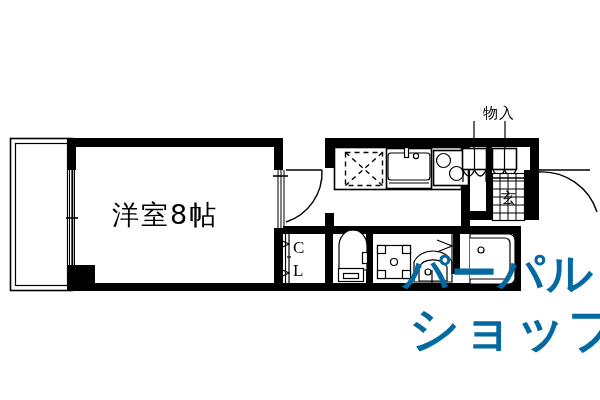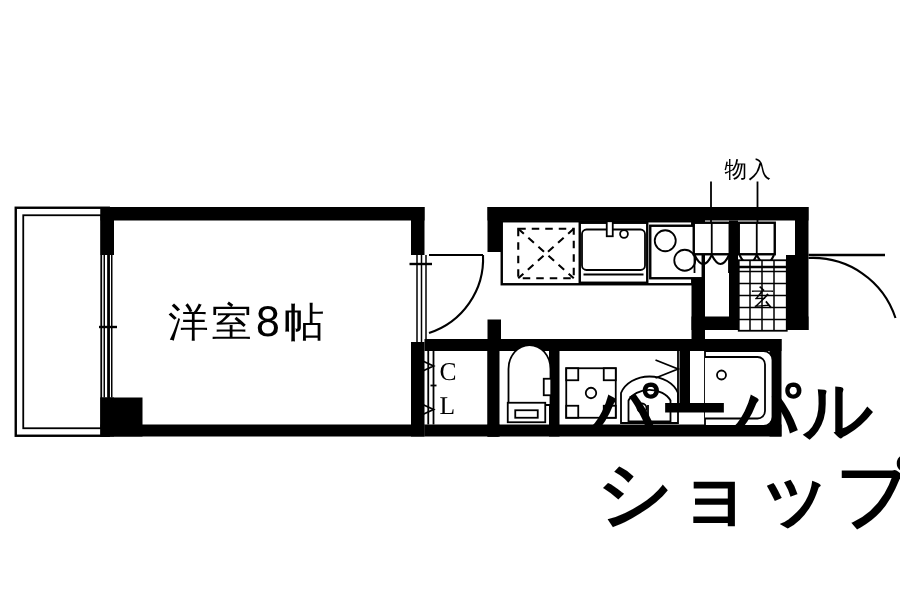--- a/index.html
+++ b/index.html
@@ -38,25 +38,26 @@
   .lbl {
     font-family: "DejaVu Sans", "Liberation Sans", sans-serif;
     fill: #000000;
   }
   .lbl-room { font-size: 27px; letter-spacing: 2px; }
   .lbl-small { font-size: 15px; letter-spacing: 1px; }
   .lbl-cl { font-size: 17px; font-family: "Liberation Serif", serif; }
   .lbl-genkan { font-size: 15px; }
   .wm {
     position: absolute;
-    color: #000000;
+    color: #0369a1;
     font-family: "DejaVu Sans", "Liberation Sans", sans-serif;
     font-weight: bold;
     user-select: none;
     white-space: nowrap;
+    margin-left: 11px;
   }
   #wm-line1 { left: 392px; top: 243px; font-size: 46px; letter-spacing: 1px; }
   #wm-line2 { left: 398px; top: 296px; font-size: 50px; letter-spacing: 2px; }
 </style>
 </head>
 <body>
 
 <div id="floorplan-root">
 
   <svg id="plan" viewBox="0 0 600 400">

